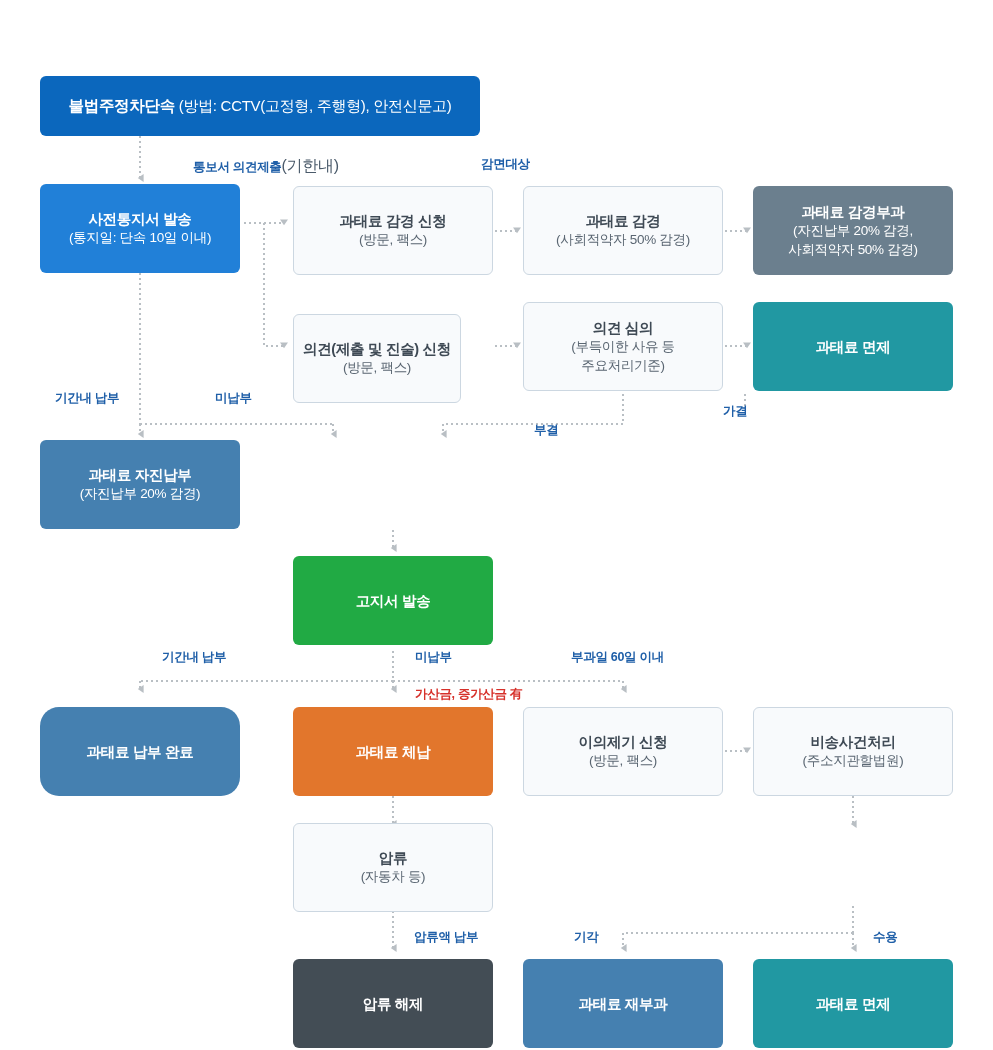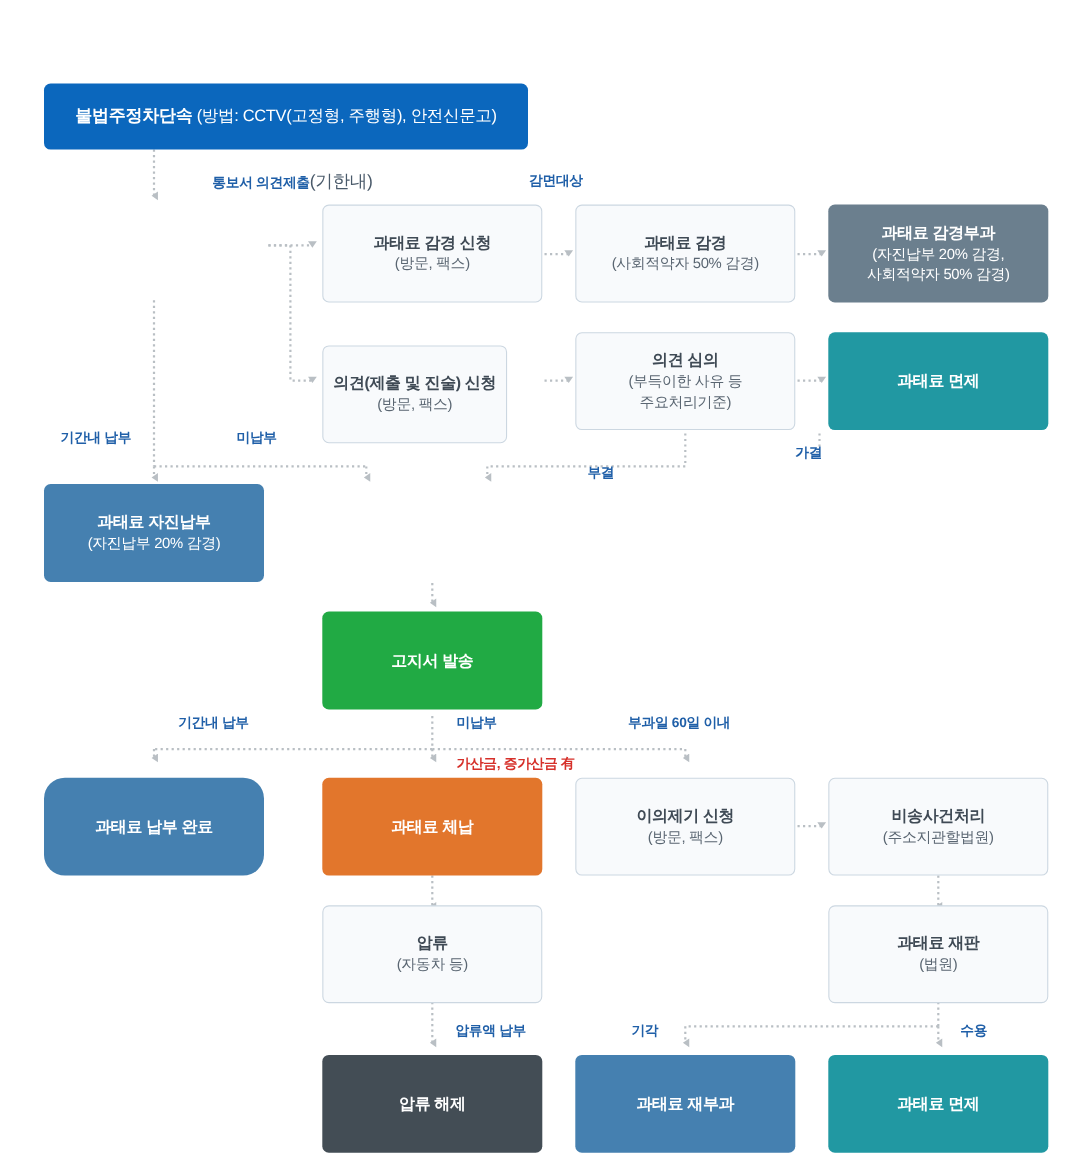--- a/index.html
+++ b/index.html
@@ -145,20 +145,24 @@
       <path d="M853,897 L853,912" marker-end="url(#ah)"></path>
     </g>
   </svg>
 
   <div class="node v-primary" style="left:40px; top:40px; width:440px; height:60px;">
     <div>
       <span class="hdr-strong">불법주정차단속</span><span class="hdr-rest"> (방법: CCTV(고정형, 주행형), 안전신문고)</span>
     </div>
   </div>
 
+  <div class="node v-blue" style="left:40px; top:148px; width:200px; height:89px;">
+    <div class="t1">사전통지서 발송</div>
+    <div class="t2">(통지일: 단속 10일 이내)</div>
+  </div>
 
   <div class="node v-light" style="left:293px; top:150px; width:200px; height:89px;">
     <div class="t1">과태료 감경 신청</div>
     <div class="t2">(방문, 팩스)</div>
   </div>
 
   <div class="node v-light" style="left:523px; top:150px; width:200px; height:89px;">
     <div class="t1">과태료 감경</div>
     <div class="t2">(사회적약자 50% 감경)</div>
   </div>
@@ -210,24 +214,20 @@
   <div class="node v-light" style="left:753px; top:671px; width:200px; height:89px;">
     <div class="t1">비송사건처리</div>
     <div class="t2">(주소지관할법원)</div>
   </div>
 
   <div class="node v-light" style="left:293px; top:787px; width:200px; height:89px;">
     <div class="t1">압류</div>
     <div class="t2">(자동차 등)</div>
   </div>
 
-  <div class="node v-light" style="left:753px; top:787px; width:200px; height:89px;">
-    <div class="t1">과태료 재판</div>
-    <div class="t2">(법원)</div>
-  </div>
 
   <div class="node v-charcoal" style="left:293px; top:923px; width:200px; height:89px;">
     <div class="t1">압류 해제</div>
   </div>
 
   <div class="node v-steel" style="left:523px; top:923px; width:200px; height:89px;">
     <div class="t1">과태료 재부과</div>
   </div>
 
   <div class="node v-teal" style="left:753px; top:923px; width:200px; height:89px;">

